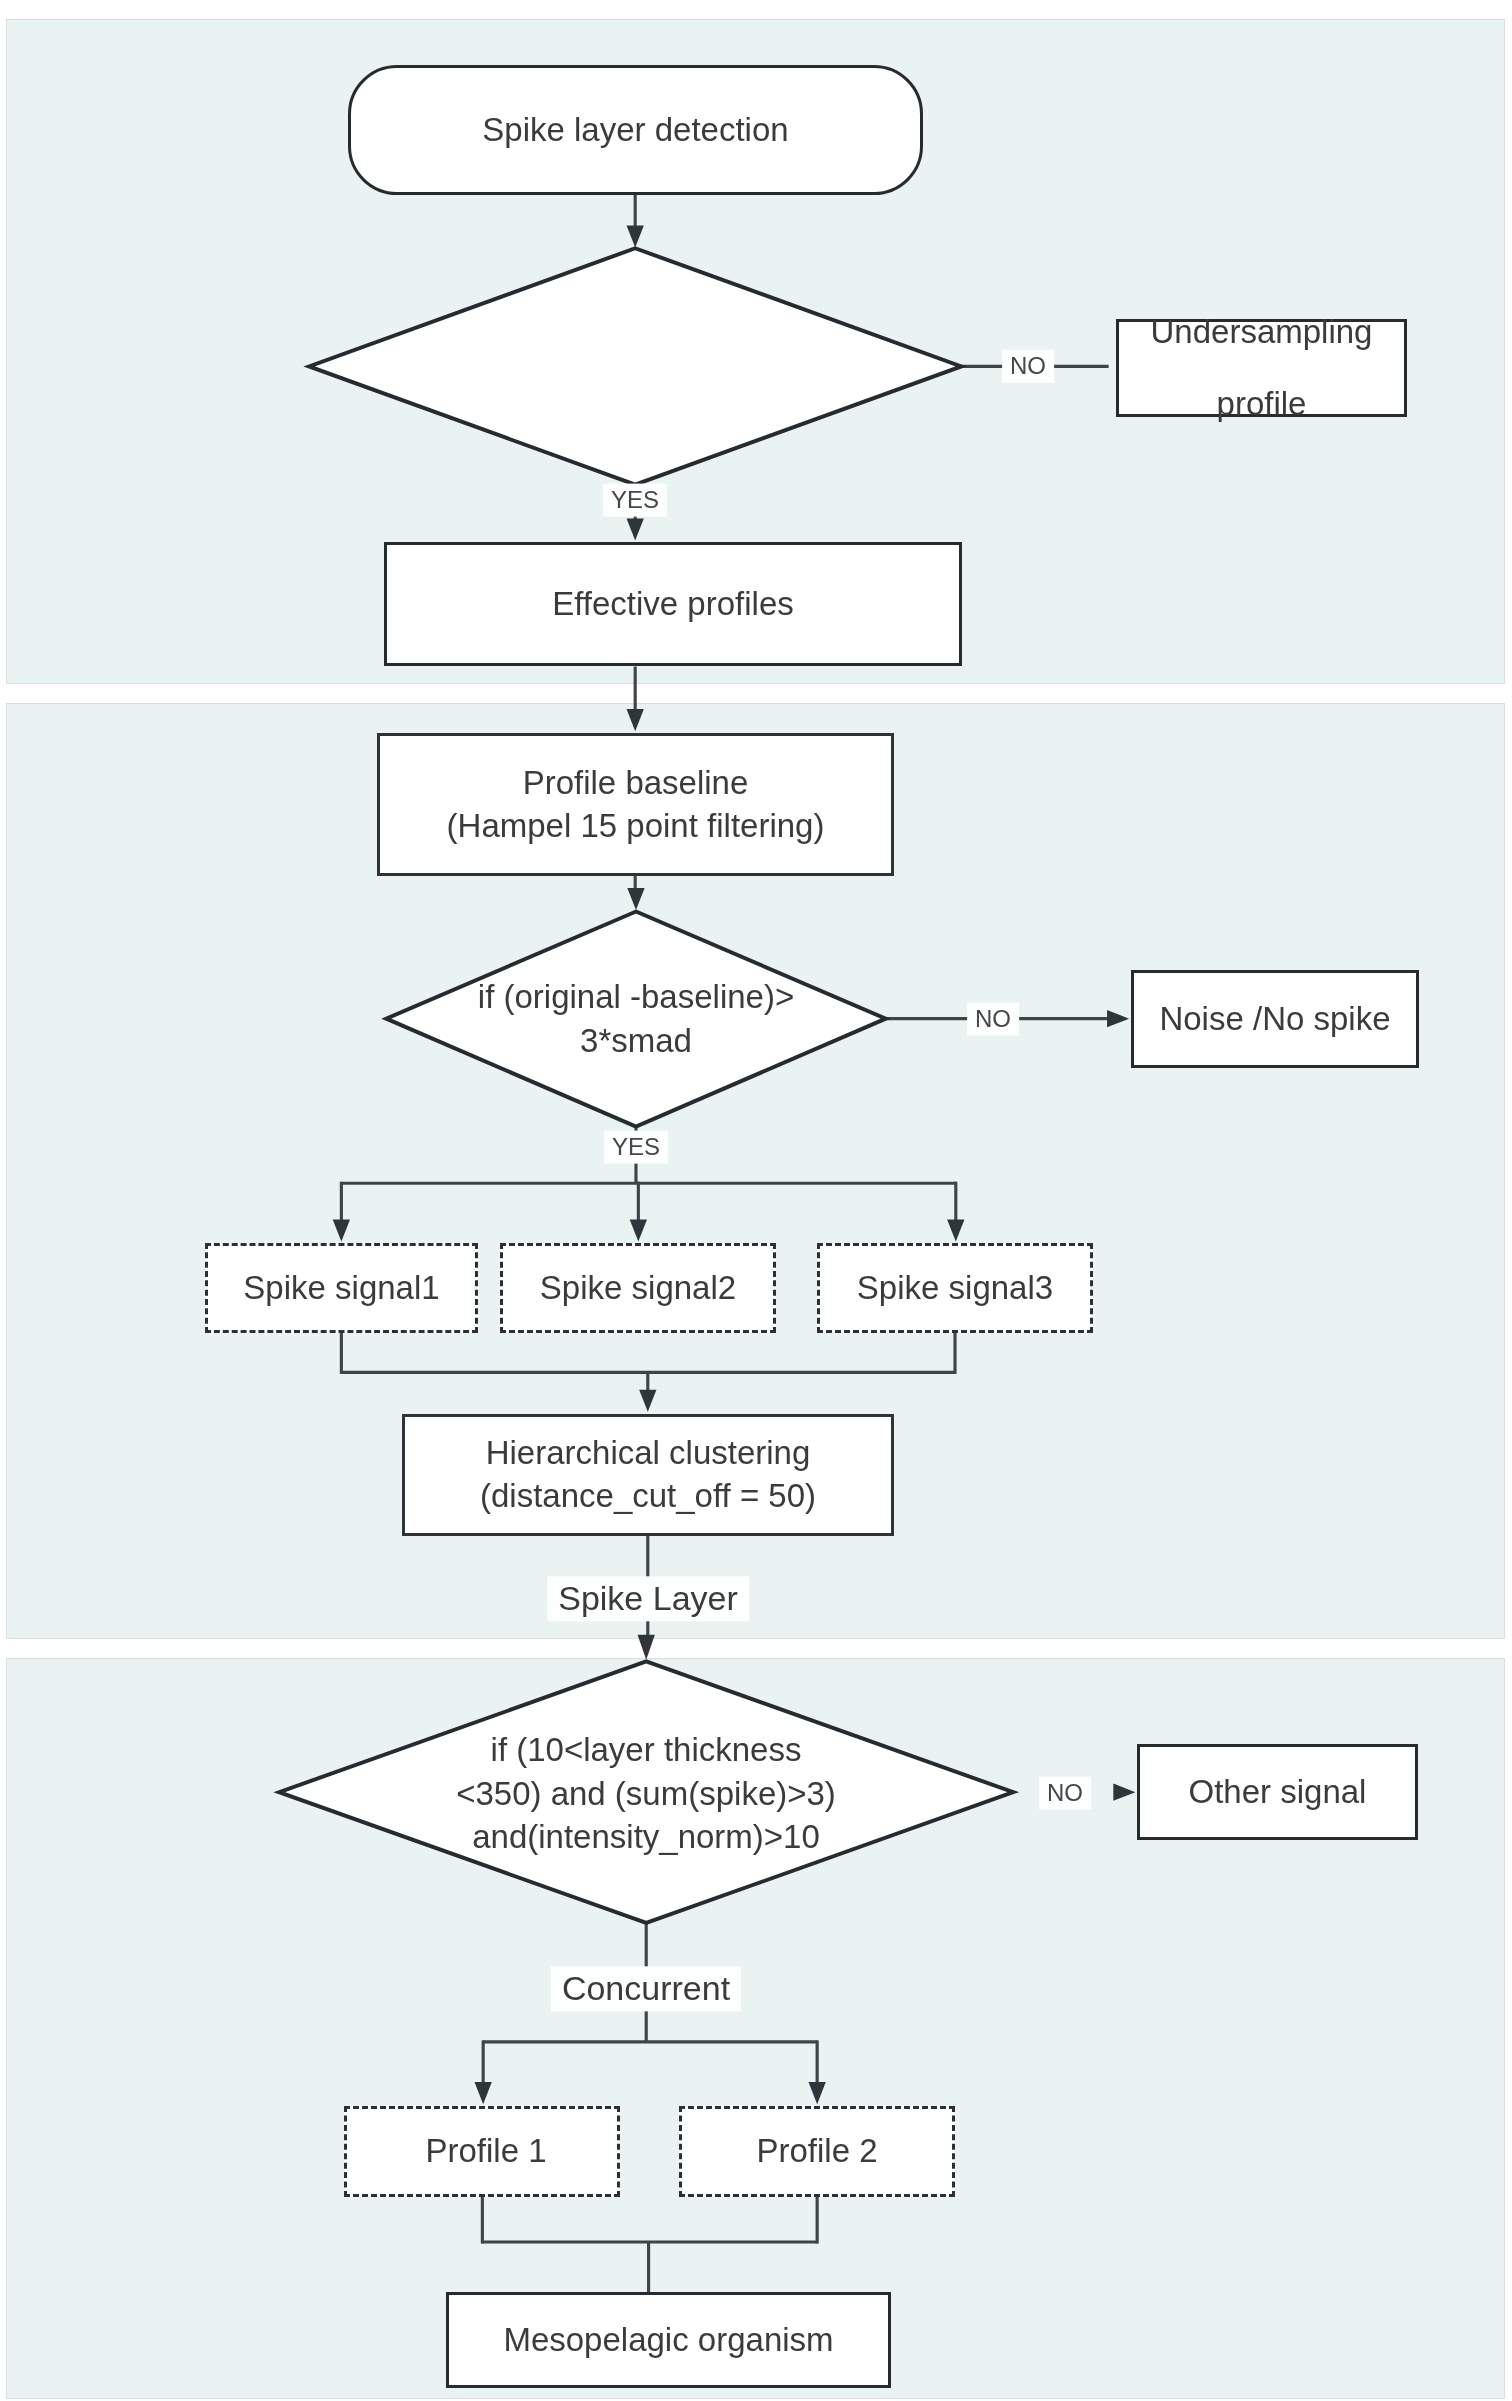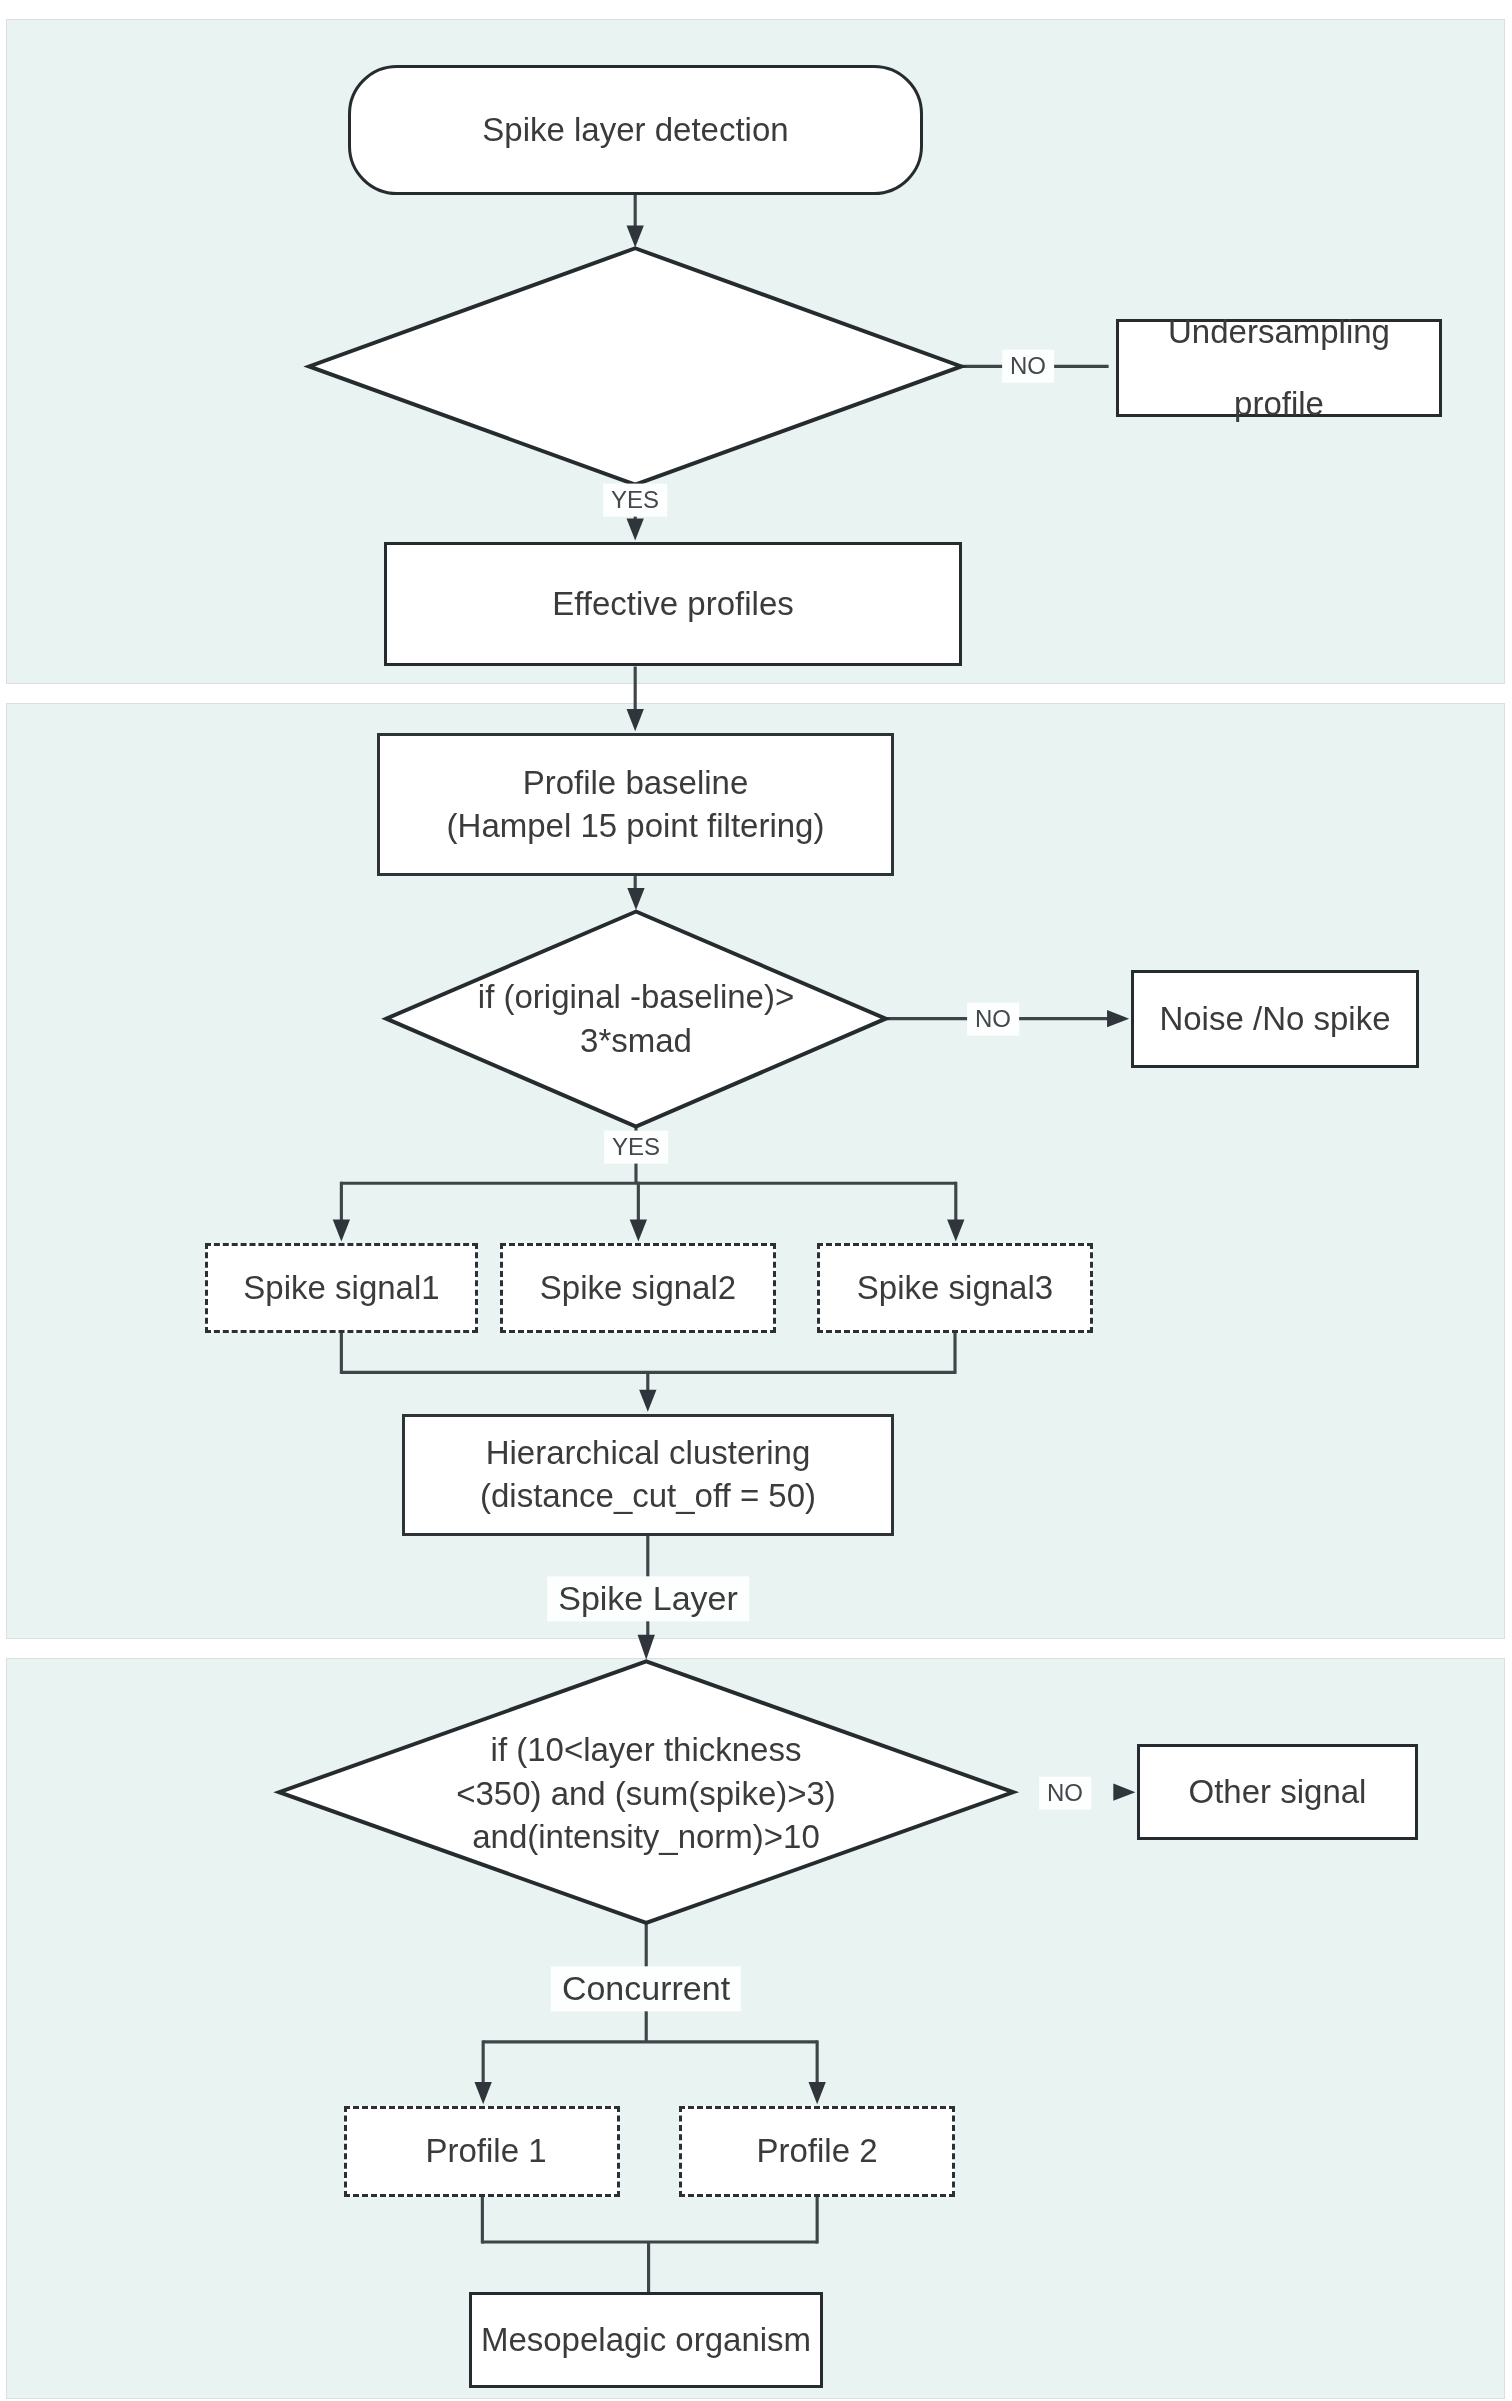--- a/index.html
+++ b/index.html
@@ -77,21 +77,21 @@
       <polygon points="807,1147 1124,1283 807,1420 490,1283"></polygon>
       <polygon points="820,2099 1286,2265 820,2431 354,2265"></polygon>
     </g>
   </svg>
 
   <div class="node terminator" style="left:348px;top:57px;width:575px;height:130px;">
     <div>Spike layer detection</div>
   </div>
 
 
-  <div class="node solid-thick" style="left:1116px;top:311px;width:326px;height:98px;line-height:1.22;gap:32px;">
+  <div class="node solid-thick" style="left:1116px;top:311px;width:291px;height:98px;line-height:1.22;gap:32px;">
     <div>Undersampling</div>
     <div>profile</div>
   </div>
 
   <div class="node solid-thick" style="left:384px;top:534px;width:578px;height:124px;">
     <div>Effective profiles</div>
   </div>
 
   <div class="node solid-med" style="left:377px;top:725px;width:517px;height:143px;">
     <div>Profile baseline</div>
@@ -136,21 +136,21 @@
 
   <div class="flow-label" style="left:646px;top:1981px;">Concurrent</div>
 
   <div class="node dashed" style="left:344px;top:2098px;width:276px;height:91px;padding-left:8px;">
     <div>Profile 1</div>
   </div>
   <div class="node dashed" style="left:679px;top:2098px;width:276px;height:91px;text-align:right;">
     <div>Profile 2</div>
   </div>
 
-  <div class="node solid-thick" style="left:469px;top:2284px;width:354px;height:96px;">
+  <div class="node solid-thick" style="left:446px;top:2284px;width:445px;height:96px;">
     <div>Mesopelagic organism</div>
   </div>
 
   <div class="edge-label" style="left:1028px;top:358px;">NO</div>
   <div class="edge-label" style="left:635px;top:492px;">YES</div>
   <div class="edge-label" style="left:993px;top:1011px;">NO</div>
   <div class="edge-label" style="left:636px;top:1139px;">YES</div>
   <div class="edge-label" style="left:1065px;top:1785px;">NO</div>
 
 </div>

